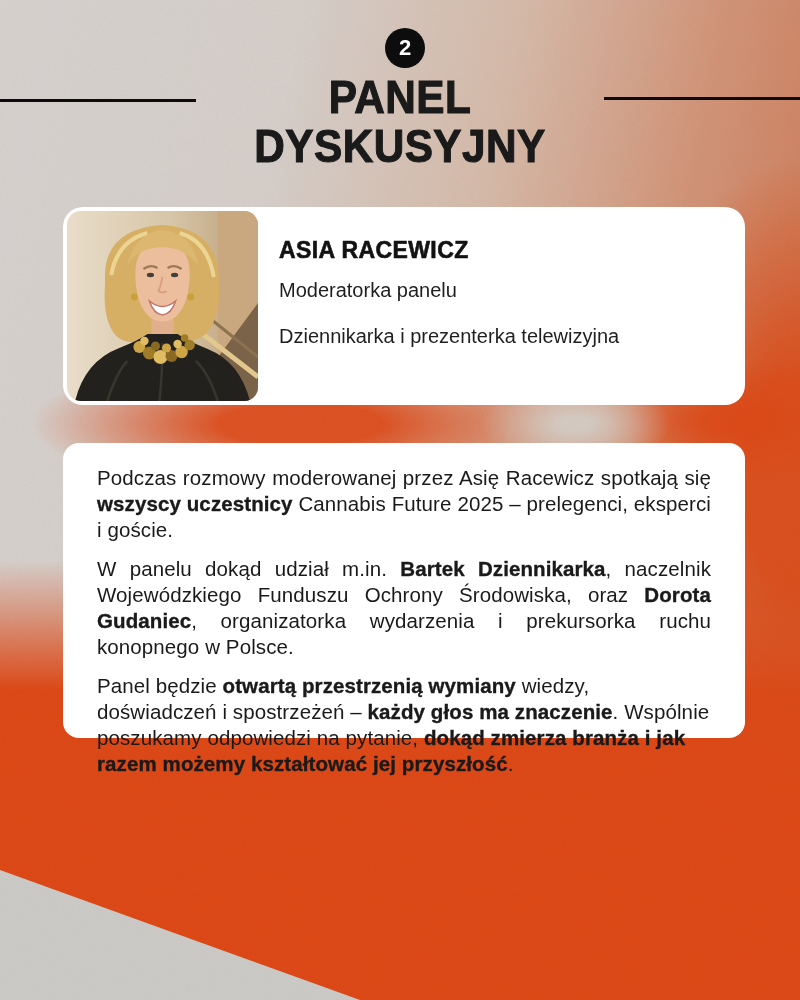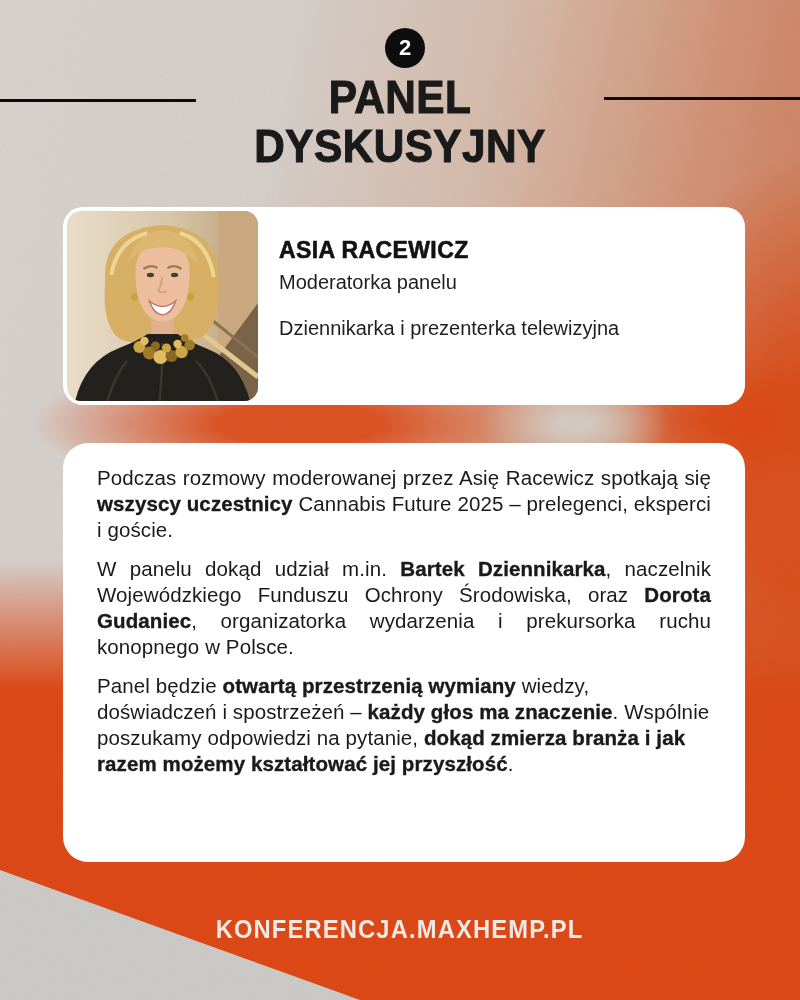--- a/index.html
+++ b/index.html
@@ -73,29 +73,29 @@
     position:absolute; left:4px; top:4px;
     width:191px; height:190px;
     border-radius:14px; overflow:hidden;
   }
   .speaker-photo svg { display:block; width:100%; height:100%; }
   .speaker-info { position:absolute; left:216px; top:30px; right:28px; color:#1f1f1f; }
   .speaker-name {
     font-size:23px; font-weight:bold; letter-spacing:.4px;
     color:#121212; -webkit-text-stroke:.6px #121212;
   }
-  .speaker-role { margin-top:7px; font-size:20px; }
+  .speaker-role { margin-top:15px; font-size:20px; }
   .speaker-desc { margin-top:23px; font-size:20px; }
 
   
   .body-card {
     position:absolute; left:63px; top:443px;
-    width:682px; height:419px;
+    width:682px; height:295px;
     background:var(--card-white,#fff);
-    border-radius:25px;
+    border-radius:16px;
     padding:22px 34px 1px 34px;
   }
   .para {
     margin:0 0 13px 0;
     font-size:20.5px; line-height:26px;
     text-align:justify;
     color:var(--text-black,#1c1c1c);
     letter-spacing:.1px;
   }
   .para:last-child { text-align:left; }
@@ -200,17 +200,14 @@
       <div class="speaker-desc">Dziennikarka i prezenterka telewizyjna</div>
     </div>
   </div>
 
   <div class="body-card">
       <p class="para"><span>Podczas rozmowy moderowanej przez Asię Racewicz spotkają się </span><strong>wszyscy uczestnicy</strong><span> Cannabis Future 2025 – prelegenci, eksperci i goście.</span></p>
       <p class="para"><span>W panelu dokąd udział m.in. </span><strong>Bartek Dziennikarka</strong><span>, naczelnik Wojewódzkiego Funduszu Ochrony Środowiska, oraz </span><strong>Dorota Gudaniec</strong><span>, organizatorka wydarzenia i prekursorka ruchu konopnego w Polsce.</span></p>
       <p class="para"><span>Panel będzie </span><strong>otwartą przestrzenią wymiany</strong><span> wiedzy, doświadczeń i spostrzeżeń – </span><strong>każdy głos ma znaczenie</strong><span>. Wspólnie poszukamy odpowiedzi na pytanie, </span><strong>dokąd zmierza branża i jak razem możemy kształtować jej przyszłość</strong><span>.</span></p>
     </div>
 
-  <div class="footer">
-    <a class="footer-link" href="#">KONFERENCJA.MAXHEMP.PL</a>
-  </div>
 
 </div>
 
 </body></html>

